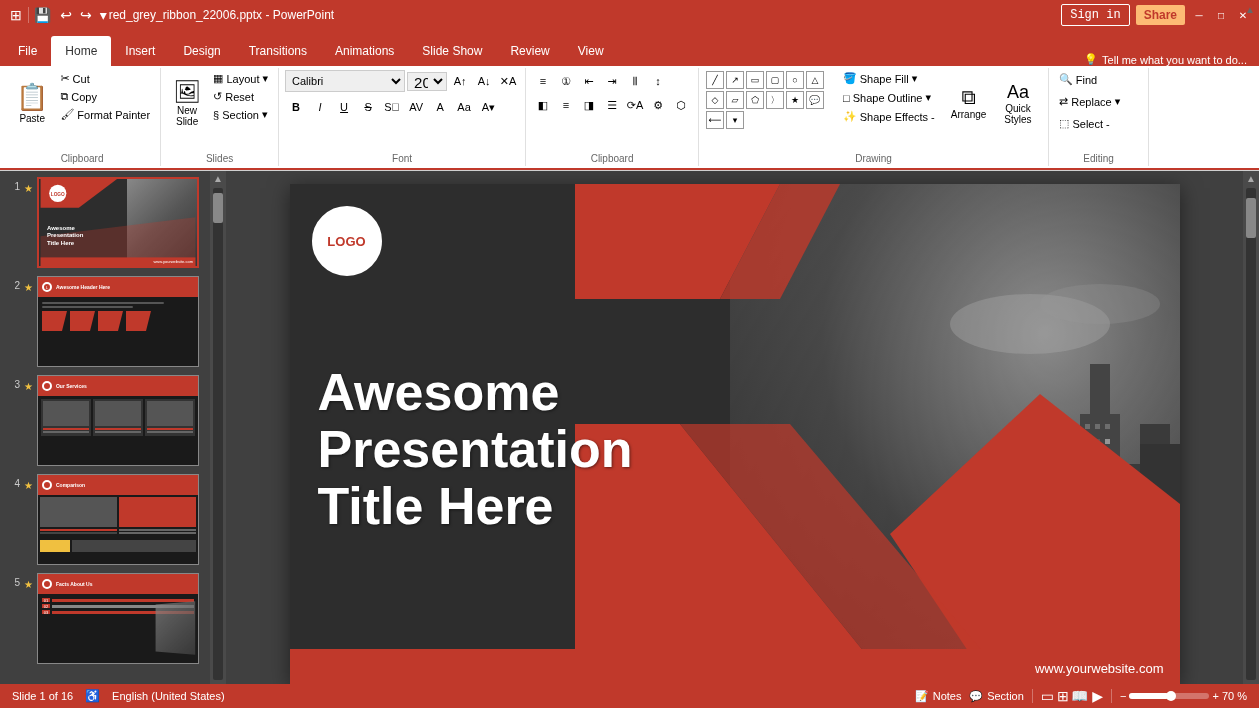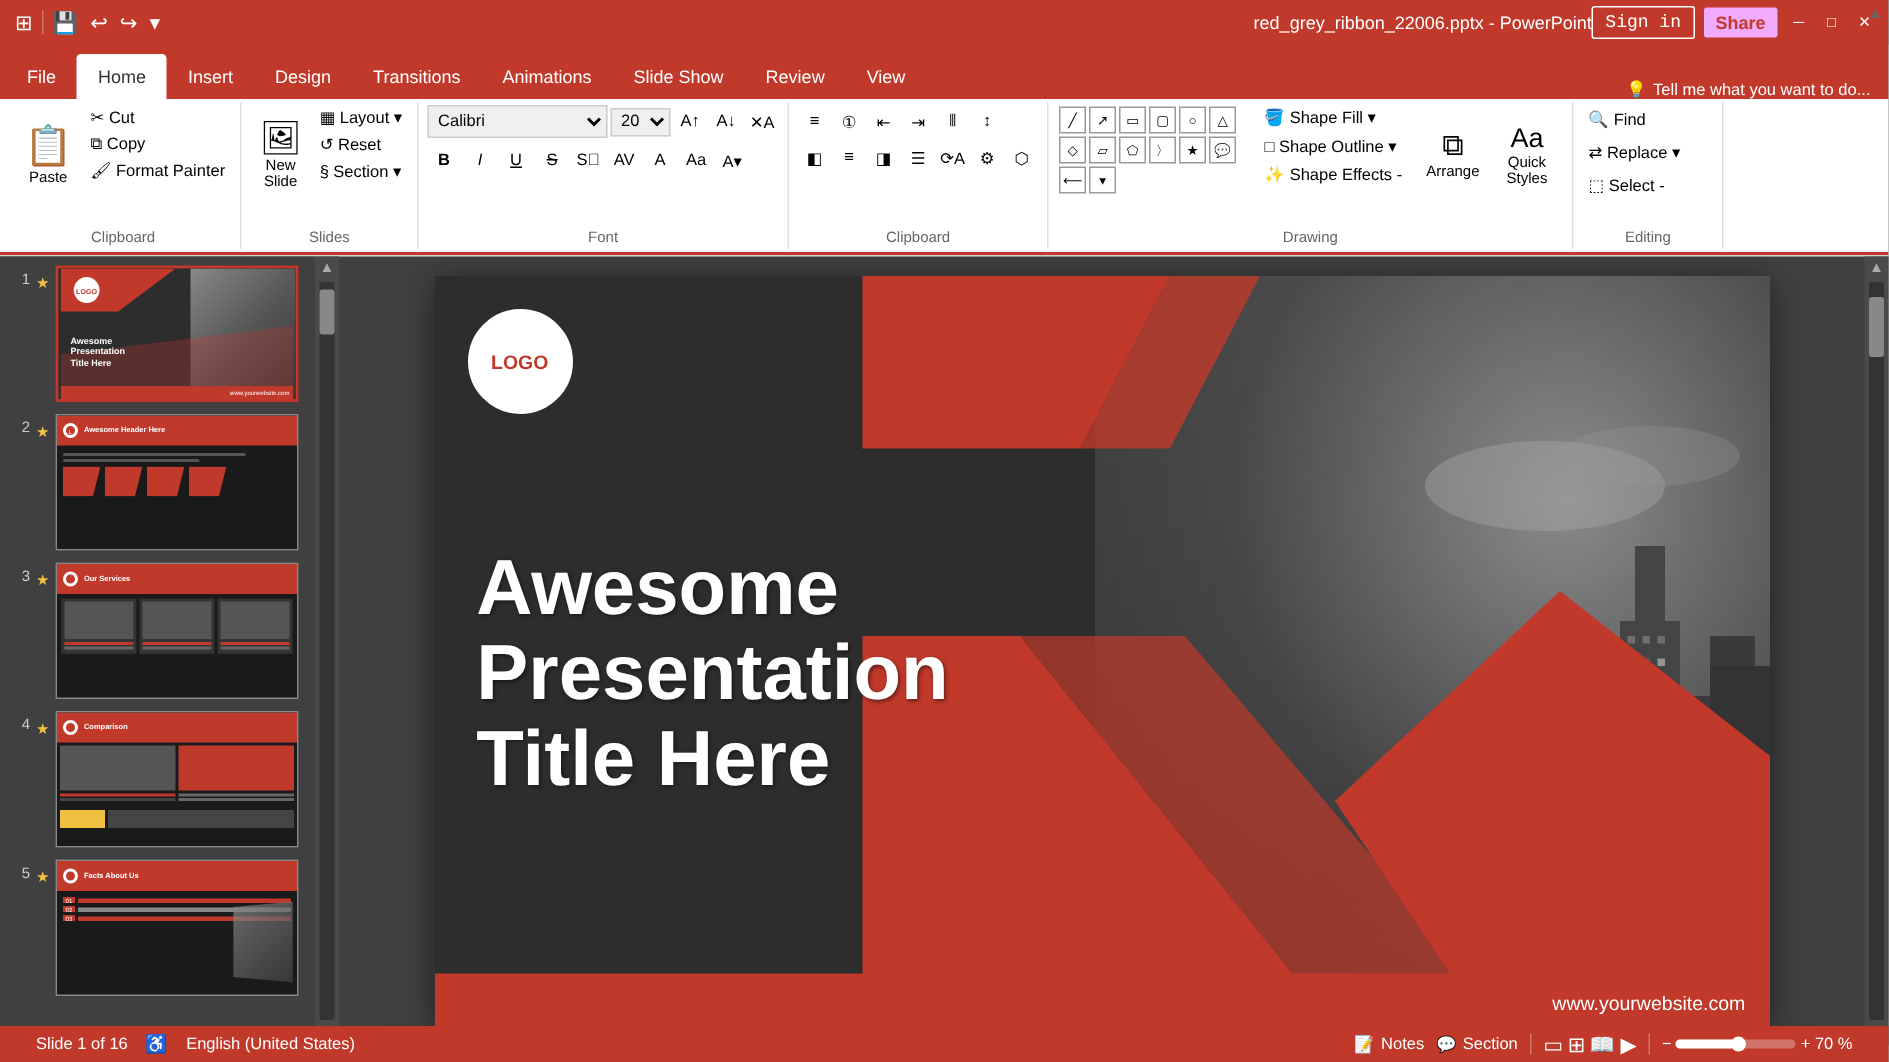--- a/index.html
+++ b/index.html
@@ -9,21 +9,21 @@
     .title-bar {
       height: 30px;
       background: #c0392b;
       display: flex;
       align-items: center;
       justify-content: space-between;
       padding: 0 8px;
       color: white;
     }
     .title-bar-left { display: flex; align-items: center; gap: 4px; }
-    .title-bar-center { flex: 1; text-align: right; font-size: 12px; }
+    .title-bar-center { flex: 1; text-align: left; font-size: 12px; }
     .title-bar-right { display: flex; align-items: center; gap: 6px; }
     .title-btn { width: 16px; height: 16px; display: flex; align-items: center; justify-content: center; font-size: 10px; color: white; cursor: pointer; }
 
     
     .ribbon { background: #fff; border-bottom: 1px solid #d0d0d0; }
     .ribbon-tabs { background: #c0392b; display: flex; align-items: flex-end; height: 36px; padding: 0 4px; }
     .ribbon-tab {
       padding: 6px 14px;
       font-size: 12px;
       color: white;
@@ -93,30 +93,30 @@
       border-radius: 2px;
       font-size: 11px;
       white-space: nowrap;
     }
 
     .btn-col { display: flex; flex-direction: column; gap: 1px; }
 
     
     .font-row { display: flex; align-items: center; gap: 2px; margin-bottom: 2px; }
     .font-select { width: 120px; height: 22px; font-size: 11px; border: 1px solid #ccc; padding: 0 2px; }
-    .font-size-select { width: 40px; height: 19px; font-size: 11px; border: 1px solid #ccc; padding: 0 2px; }
+    .font-size-select { width: 40px; height: 19px; font-size: 15px; border: 1px solid #ccc; padding: 0 2px; }
     .font-btn { width: 22px; height: 22px; display: flex; align-items: center; justify-content: center; cursor: pointer; border: 1px solid transparent; border-radius: 2px; font-size: 11px; }
 
     
     .status-bar {
       height: 24px;
       background: #c0392b;
       display: flex;
       align-items: center;
-      padding: 0 24px;
+      padding: 0 12px;
       color: white;
       font-size: 11px;
       justify-content: space-between;
       position: absolute;
       bottom: 0;
       left: 0;
       right: 0;
     }
     .status-left { display: flex; align-items: center; gap: 12px; }
     .status-right { display: flex; align-items: center; gap: 8px; }
@@ -318,21 +318,21 @@
       background: transparent;
       border: 1px solid white;
       color: white;
       padding: 3px 8px;
       cursor: pointer;
       font-size: 12px;
       border-radius: 2px;
       font-family: Liberation Mono, monospace;
     }
     .share-btn {
-      background: #f0abfc;
+      background: #fdba74;
       border: none;
       color: #c0392b;
       padding: 3px 8px;
       cursor: pointer;
       font-size: 12px;
       border-radius: 2px;
       font-weight: bold;
     }
 
     .quick-access { display: flex; align-items: center; gap: 4px; }

